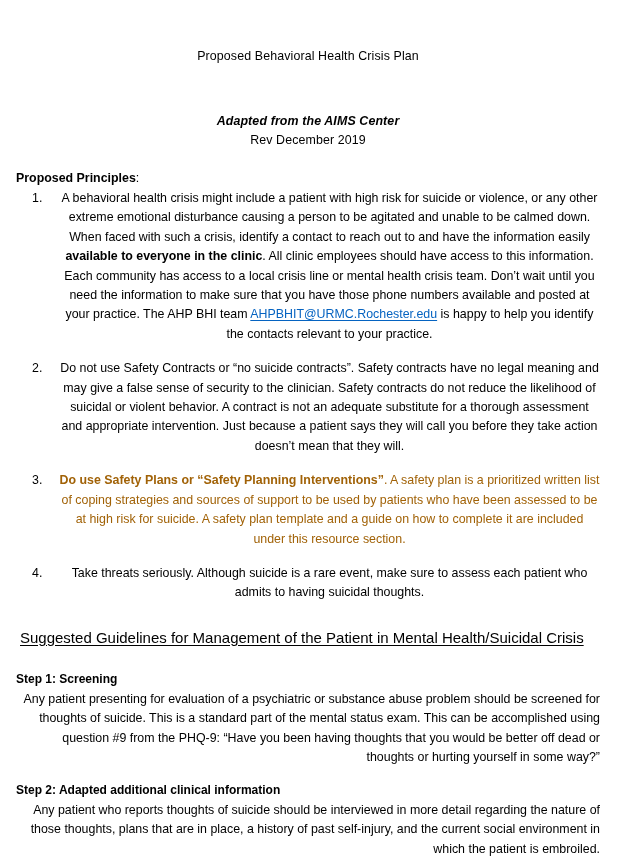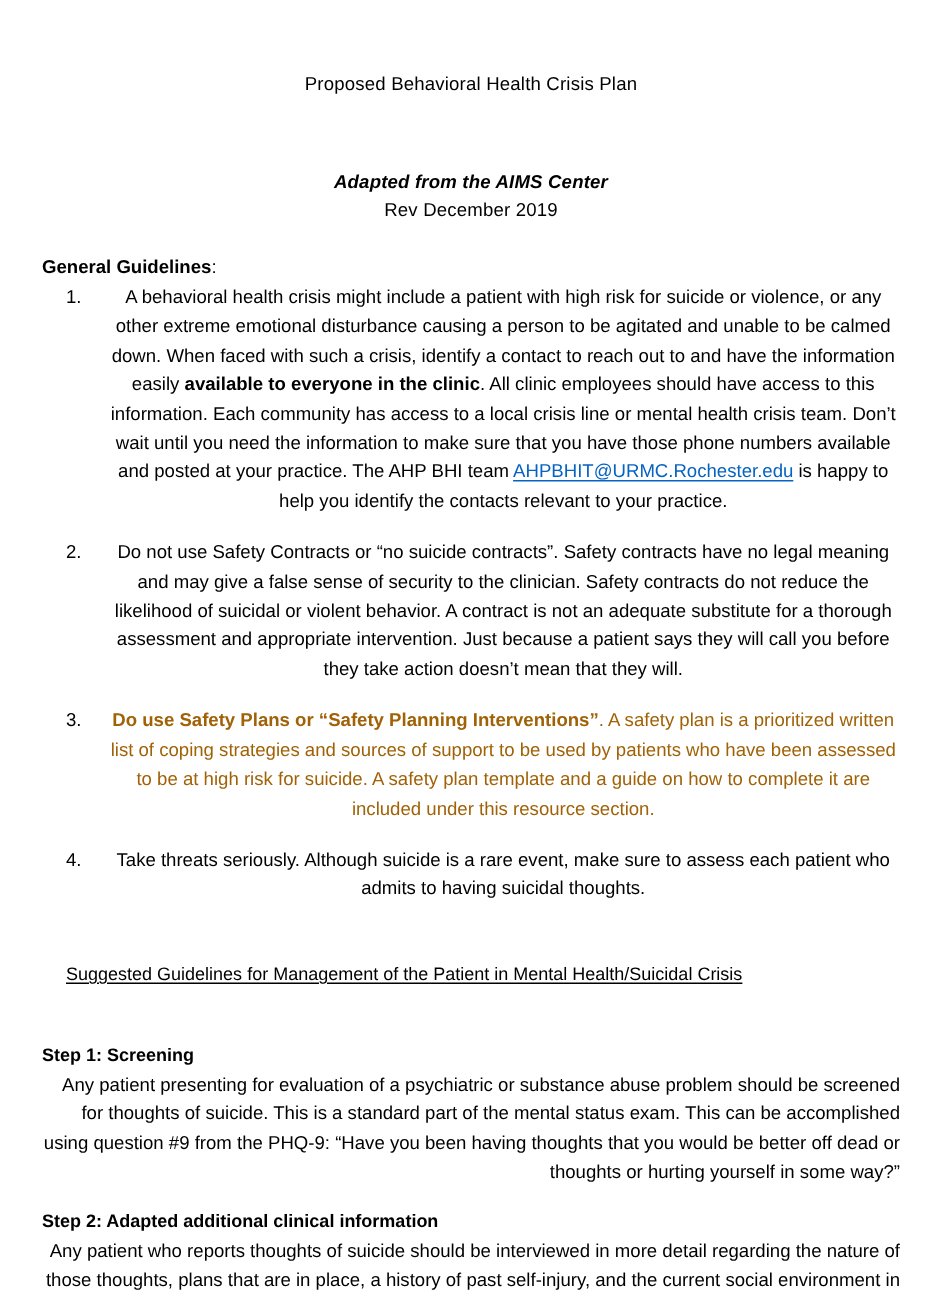--- a/index.html
+++ b/index.html
@@ -11,21 +11,21 @@
     width: 630px;
     height: 864px;
     font-family: "Liberation Sans", sans-serif;
     color: #000000;
     overflow: hidden;
   }
   .page {
     width: 630px;
     height: 864px;
     box-sizing: border-box;
-    padding: 47px 30px 0 28px;
+    padding: 47px 30px 0 16px;
     background: #ffffff;
     position: relative;
   }
 
   
   .title-block {
     text-align: center;
     margin-bottom: 18px;
   }
   .title-line {
@@ -43,26 +43,26 @@
   .section-heading {
     font-size: 12.4px;
     font-weight: bold;
     line-height: 19.5px;
     margin: 0 0 1px 0;
   }
   .section-heading .plain {
     font-weight: normal;
   }
   .underline-heading {
-    font-size: 12px;
+    font-size: 15px;
     font-weight: normal;
     line-height: 19.5px;
     text-decoration: underline;
     text-underline-offset: 2px;
-    margin: 16px;
+    margin: 4px;
   }
   .step-heading {
     font-size: 12px;
     font-weight: bold;
     line-height: 19.5px;
     margin: 0;
   }
 
   
   ol.principles {
@@ -120,21 +120,21 @@
 
 <div class="page">
 
   <div class="title-block">
     <div class="title-line">Proposed Behavioral Health Crisis Plan</div>
     <div class="title-line italic-bold">Adapted from the AIMS Center</div>
     <div class="title-line">Rev December 2019</div>
   </div>
 
   <div class="section-heading">
-    <span>General Guidelines</span><span class="plain">:</span>
+    <span>Proposed Principles</span><span class="plain">:</span>
   </div>
 
   <ol class="principles" id="principles-list">
       <li>
         <span class="li-num">1.</span>
         <span class="li-body"><span> A behavioral health crisis might include a patient with high risk for suicide or violence, or any other extreme emotional disturbance causing a person to be agitated and unable to be calmed down. When faced with such a crisis, identify a contact to reach out to and have the information easily </span><span class="b">available to everyone in the clinic</span><span>. All clinic employees should have access to this information. Each community has access to a local crisis line or mental health crisis team. Don’t wait until you need the information to make sure that you have those phone numbers available and posted at your practice. The AHP BHI team </span><a class="link" href="#">AHPBHIT@URMC.Rochester.edu</a><span>  is happy to help you identify the contacts relevant to your practice.</span></span>
       </li>
       <li>
         <span class="li-num">2.</span>
         <span class="li-body"><span>Do not use Safety Contracts or “no suicide contracts”. Safety contracts have no legal meaning and may give a false sense of security to the clinician. Safety contracts do not reduce the likelihood of suicidal or violent behavior. A contract is not an adequate substitute for a thorough assessment and appropriate intervention. Just because a patient says they will call you before they take action doesn’t mean that they will.</span></span>

